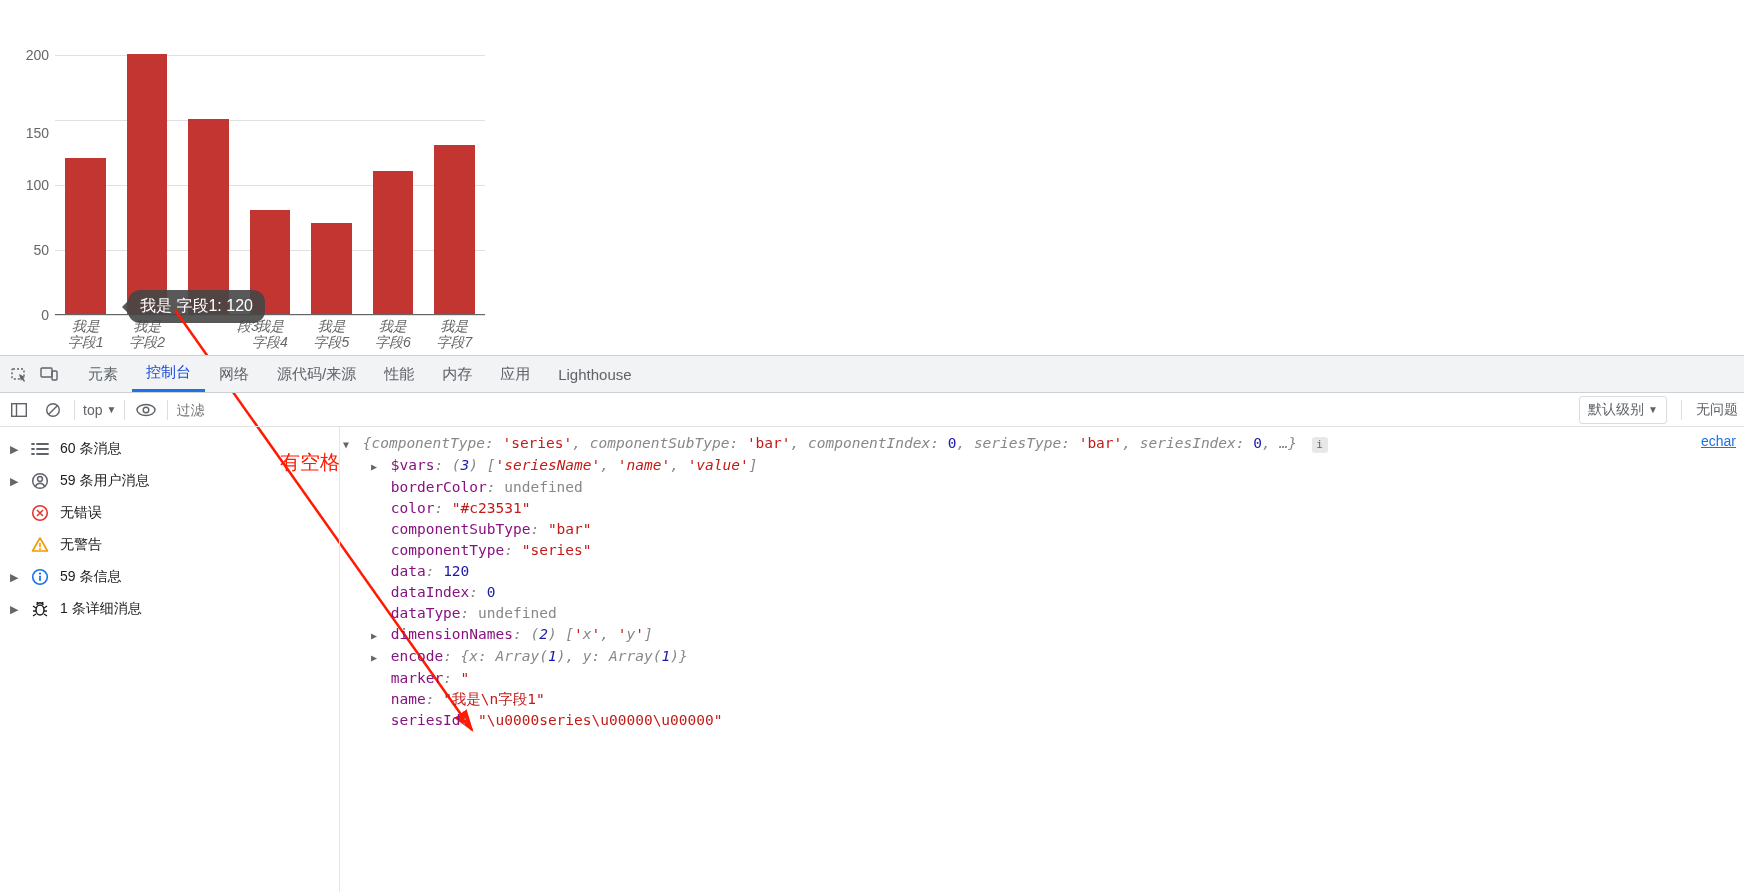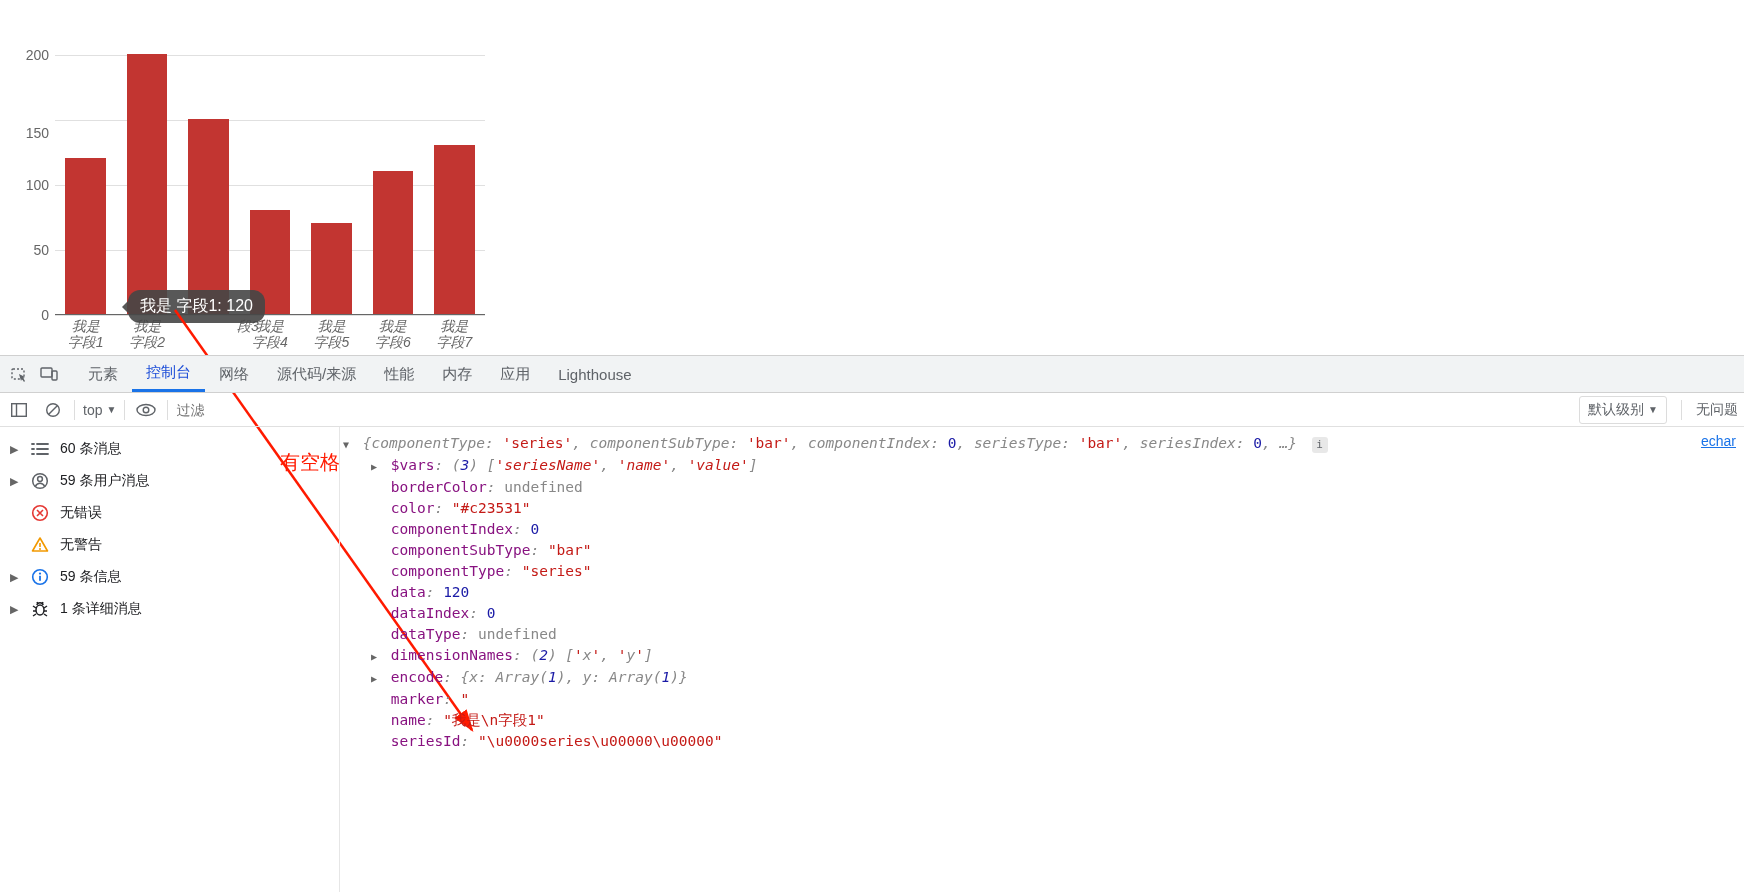--- a/index.html
+++ b/index.html
@@ -232,21 +232,20 @@
         </div>
       </div>
     <div class="dt-console">
       <a class="srclink">echar</a>
       <div id="console-root">
           <div class="obj-head"><span class="tw">▼</span> <span class="it">{</span><span class="it">componentType: </span><span class="str">'series'</span><span class="it">, </span><span class="it">componentSubType: </span><span class="str">'bar'</span><span class="it">, </span><span class="it">componentIndex: </span><span class="num">0</span><span class="it">, </span><span class="it">seriesType: </span><span class="str">'bar'</span><span class="it">, </span><span class="it">seriesIndex: </span><span class="num">0</span><span class="it">, …}</span> <span class="info-bubble">i</span></div>
           <div class="obj-body">
             <div class="obj-row"><span class="tw">▶</span> <span class="k">$vars</span><span class="it">: </span><span class="it">(<span class="num">3</span>) [<span class="str">'seriesName'</span>, <span class="str">'name'</span>, <span class="str">'value'</span>]</span></div>
             <div class="obj-row"><span class="tw"></span> <span class="k">borderColor</span><span class="it">: </span><span class="ud">undefined</span></div>
             <div class="obj-row"><span class="tw"></span> <span class="k">color</span><span class="it">: </span><span class="str">"#c23531"</span></div>
-            <div class="obj-row"><span class="tw"></span> <span class="k">componentIndex</span><span class="it">: </span><span class="num">0</span></div>
             <div class="obj-row"><span class="tw"></span> <span class="k">componentSubType</span><span class="it">: </span><span class="str">"bar"</span></div>
             <div class="obj-row"><span class="tw"></span> <span class="k">componentType</span><span class="it">: </span><span class="str">"series"</span></div>
             <div class="obj-row"><span class="tw"></span> <span class="k">data</span><span class="it">: </span><span class="num">120</span></div>
             <div class="obj-row"><span class="tw"></span> <span class="k">dataIndex</span><span class="it">: </span><span class="num">0</span></div>
             <div class="obj-row"><span class="tw"></span> <span class="k">dataType</span><span class="it">: </span><span class="ud">undefined</span></div>
             <div class="obj-row"><span class="tw">▶</span> <span class="k">dimensionNames</span><span class="it">: </span><span class="it">(<span class="num">2</span>) [<span class="str">'<span class="it">x</span>'</span>, <span class="str">'<span class="it">y</span>'</span>]</span></div>
             <div class="obj-row"><span class="tw">▶</span> <span class="k">encode</span><span class="it">: </span><span class="it">{<span class="it">x</span>: <span class="it">Array</span>(<span class="num">1</span>), <span class="it">y</span>: <span class="it">Array</span>(<span class="num">1</span>)}</span></div>
             <div class="obj-row"><span class="tw"></span> <span class="k">marker</span><span class="it">: </span><span class="str">"<span style="\&quot;display:inline-block;margin-right:5px;border-radius:10px;width:10px;height:10px;background-color:#c23531;\&quot;&lt;/span"></span></span></div>
             <div class="obj-row"><span class="tw"></span> <span class="k">name</span><span class="it">: </span><span class="str">"我是\n字段1"</span></div>
             <div class="obj-row"><span class="tw"></span> <span class="k">seriesId</span><span class="it">: </span><span class="str">"\u0000series\u00000\u00000"</span></div>

